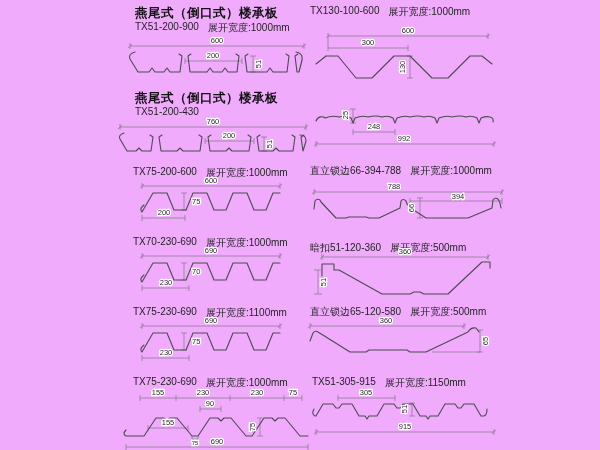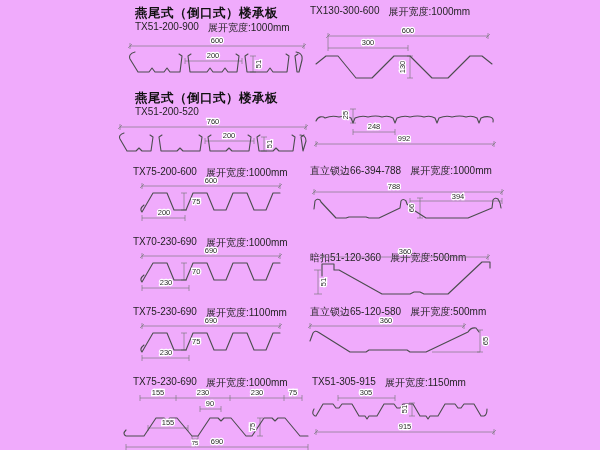--- a/index.html
+++ b/index.html
@@ -33,21 +33,21 @@
       M69,18 L66,20 L68,36 H85 l3,-4 l3,4 H100 l3,-4 l3,4 H115 L117,20 L114,18
       M126,18 L123,20 L125,36 H145 l3,-4 l3,4 H165 L167,20 L164,18
       M176,18 L173,20 L175,36 H177 L180,24 q1,-7 -6,-8"></path>
     <text class="bg" x="95" y="7" text-anchor="middle">600</text>
     <text class="bg" x="91" y="22" text-anchor="middle">200</text>
     <text class="bg" x="139" y="28" text-anchor="middle" transform="rotate(-90 139 28)">51</text>
   </svg>
 
   <div class="abs ptitle" style="left:135px;top:90px">燕尾式（倒口式）楼承板</div>
   <div class="abs plabel" style="left:135px;top:106px">
-    <span>TX51-200-520</span>
+    <span>TX51-200-430</span>
   </div>
   <svg style="left:113px;top:118px" width="200" height="40">
     <path class="dm" d="M7,9 H193 M7,6 V12 M193,6 V12 M5,11 l4,-4 M191,11 l4,-4
       M92,23 H141 M92,20 V26 M141,20 V26
       M151,19 V33 M148,19 H154 M148,33 H154"></path>
     <path class="ol" d="M11,15 q-6,2 -4,6 L14,33 H23 l3,-3 l3,3 H38 L40,19 L37,17
       M49,17 L46,19 L48,33 H64 l3,-3 l3,3 H87 L89,19 L86,17
       M98,17 L95,19 L97,33 H113 l3,-3 l3,3 H136 L138,19 L135,17
       M147,17 L144,19 L146,33 H160 l3,-3 l3,3 H180 L182,19 L179,17
       M191,17 L188,19 L190,33 L193,23 q0,-6 -6,-6"></path>
@@ -115,21 +115,21 @@
     <text class="bg" x="145" y="7" text-anchor="middle">230</text>
     <text class="bg" x="181" y="7" text-anchor="middle">75</text>
     <text class="bg" x="98" y="18" text-anchor="middle">90</text>
     <text class="bg" x="56" y="37" text-anchor="middle">155</text>
     <text class="bg t6" x="83" y="57" text-anchor="middle">75</text>
     <text class="bg" x="143" y="39" text-anchor="middle" transform="rotate(-90 143 39)">75</text>
     <text class="bg" x="105" y="56" text-anchor="middle">690</text>
   </svg>
 
   <div class="abs plabel" style="left:310px;top:5px">
-    <span>TX130-300-600</span>
+    <span>TX130-100-600</span>
     <span>展开宽度:1000mm</span>
   </div>
   <svg style="left:310px;top:24px" width="196" height="64">
     <path class="dm" d="M18,12 H178 M18,9 V15 M178,9 V15 M16,14 l4,-4 M176,14 l4,-4
       M18,24 H98 M18,15 V27 M98,21 V27
       M100,32 V54 M97,32 H103 M97,54 H103"></path>
     <path class="ol" d="M6,40 L16,32 H28 L46,54 H62 L84,32 H100 L122,54 H138 L160,32 H172 L182,40"></path>
     <text class="bg" x="98" y="9" text-anchor="middle">600</text>
     <text class="bg" x="58" y="21" text-anchor="middle">300</text>
     <text class="bg" x="95" y="43" text-anchor="middle" transform="rotate(-90 95 43)">130</text>
@@ -157,21 +157,21 @@
     <path class="dm" d="M8,10 H196 M8,7 V13 M196,7 V13 M6,12 l4,-4 M194,12 l4,-4
       M104,19 H196 M104,16 V22 M196,16 V22
       M114,16 V36 M111,16 H117 M111,36 H117"></path>
     <path class="ol" d="M8,27 l1,-8 q2,-3 5,-1 l1,2 L30,36 H40 l3,-1 H60 l3,1 H73 L94,26
       l1,-7 q2,-3 5,0 l1,3 L106,27 L120,36 H162 L186,26 l1,-8 q2,-3 5,-1 l2,4 l1,5"></path>
     <text class="bg" x="88" y="7" text-anchor="middle">788</text>
     <text class="bg" x="152" y="16.5" text-anchor="middle">394</text>
     <text class="bg" x="108" y="26" text-anchor="middle" transform="rotate(-90 108 26)">66</text>
   </svg>
 
-  <div class="abs plabel" style="left:310px;top:251px">
+  <div class="abs plabel" style="left:310px;top:241px">
     <span>暗扣51-120-360</span>
     <span>展开宽度:500mm</span>
   </div>
   <svg style="left:310px;top:248px" width="190" height="58">
     <path class="dm" d="M12,9 H178 M12,6 V12 M178,6 V12 M10,11 l4,-4 M176,11 l4,-4
       M8,22 V46 M4,22 H11 M4,46 H12"></path>
     <path class="ol" d="M12,28 V16 H24 V22 H29 L72,46 H100 l4,-2 H110 l4,2 H138 L172,14 H180 V20"></path>
     <text class="bg" x="95" y="6" text-anchor="middle">360</text>
     <text class="bg" x="16" y="34" text-anchor="middle" transform="rotate(-90 16 34)">51</text>
   </svg>

